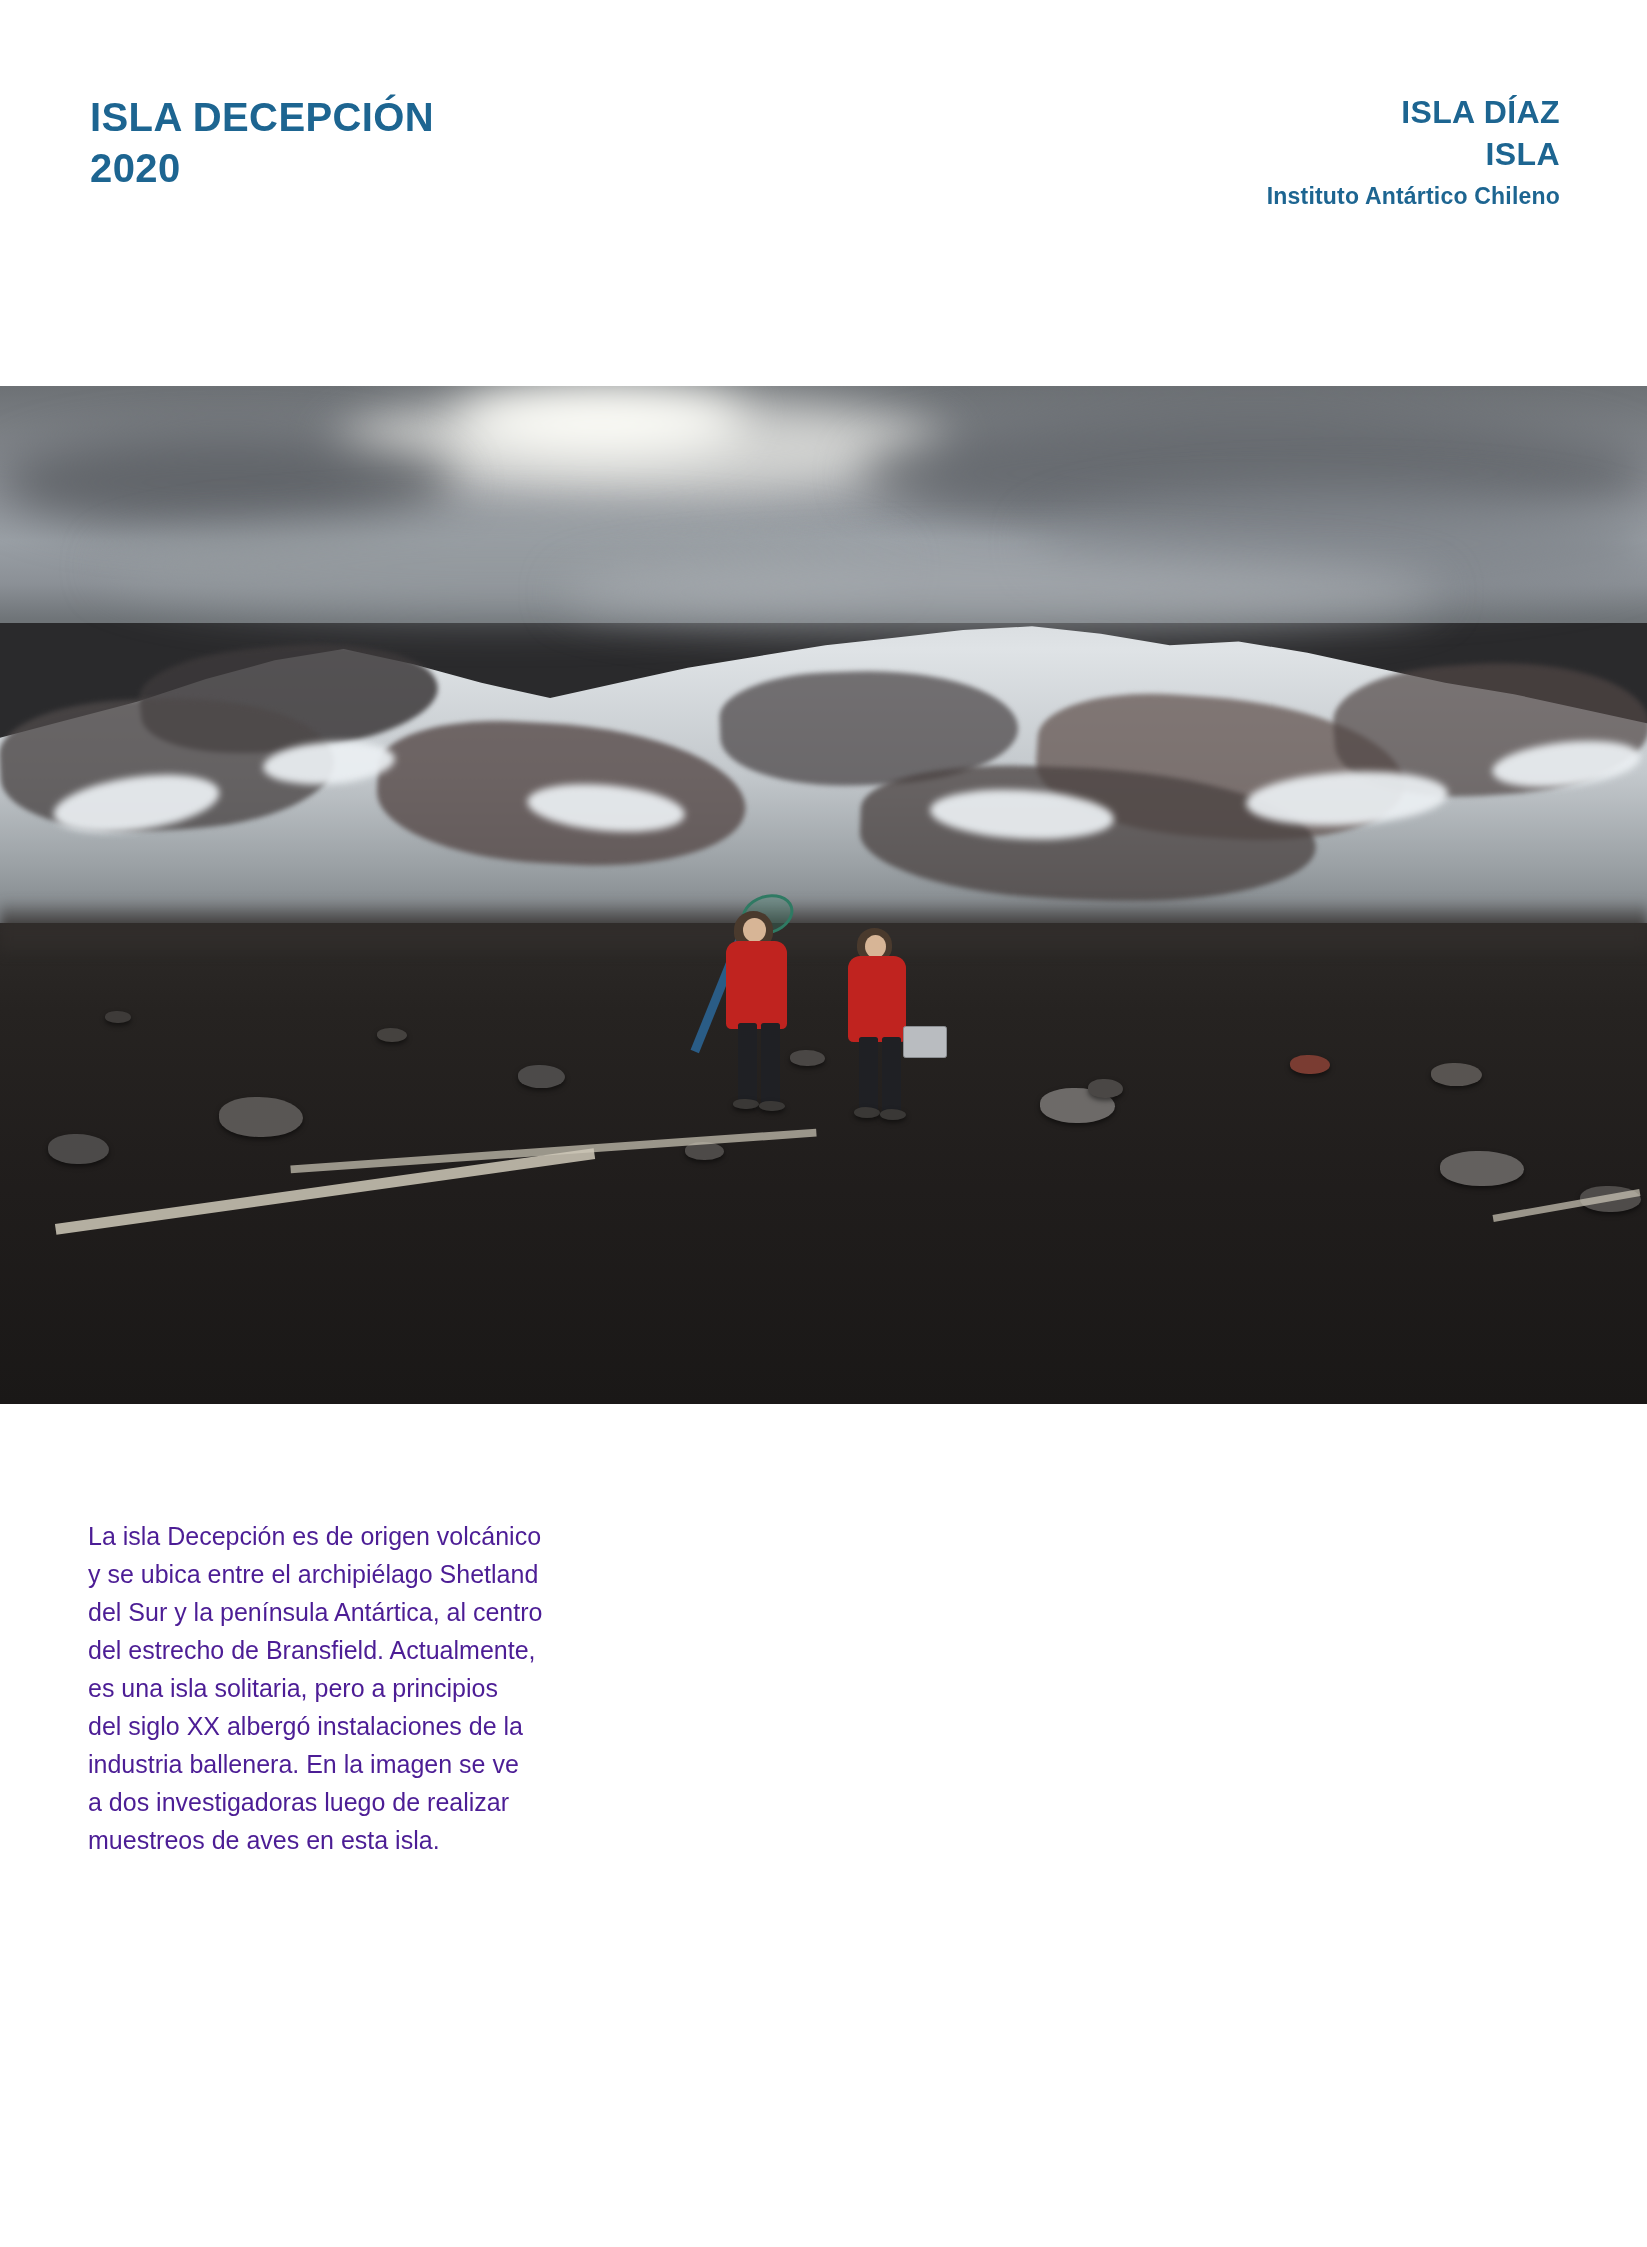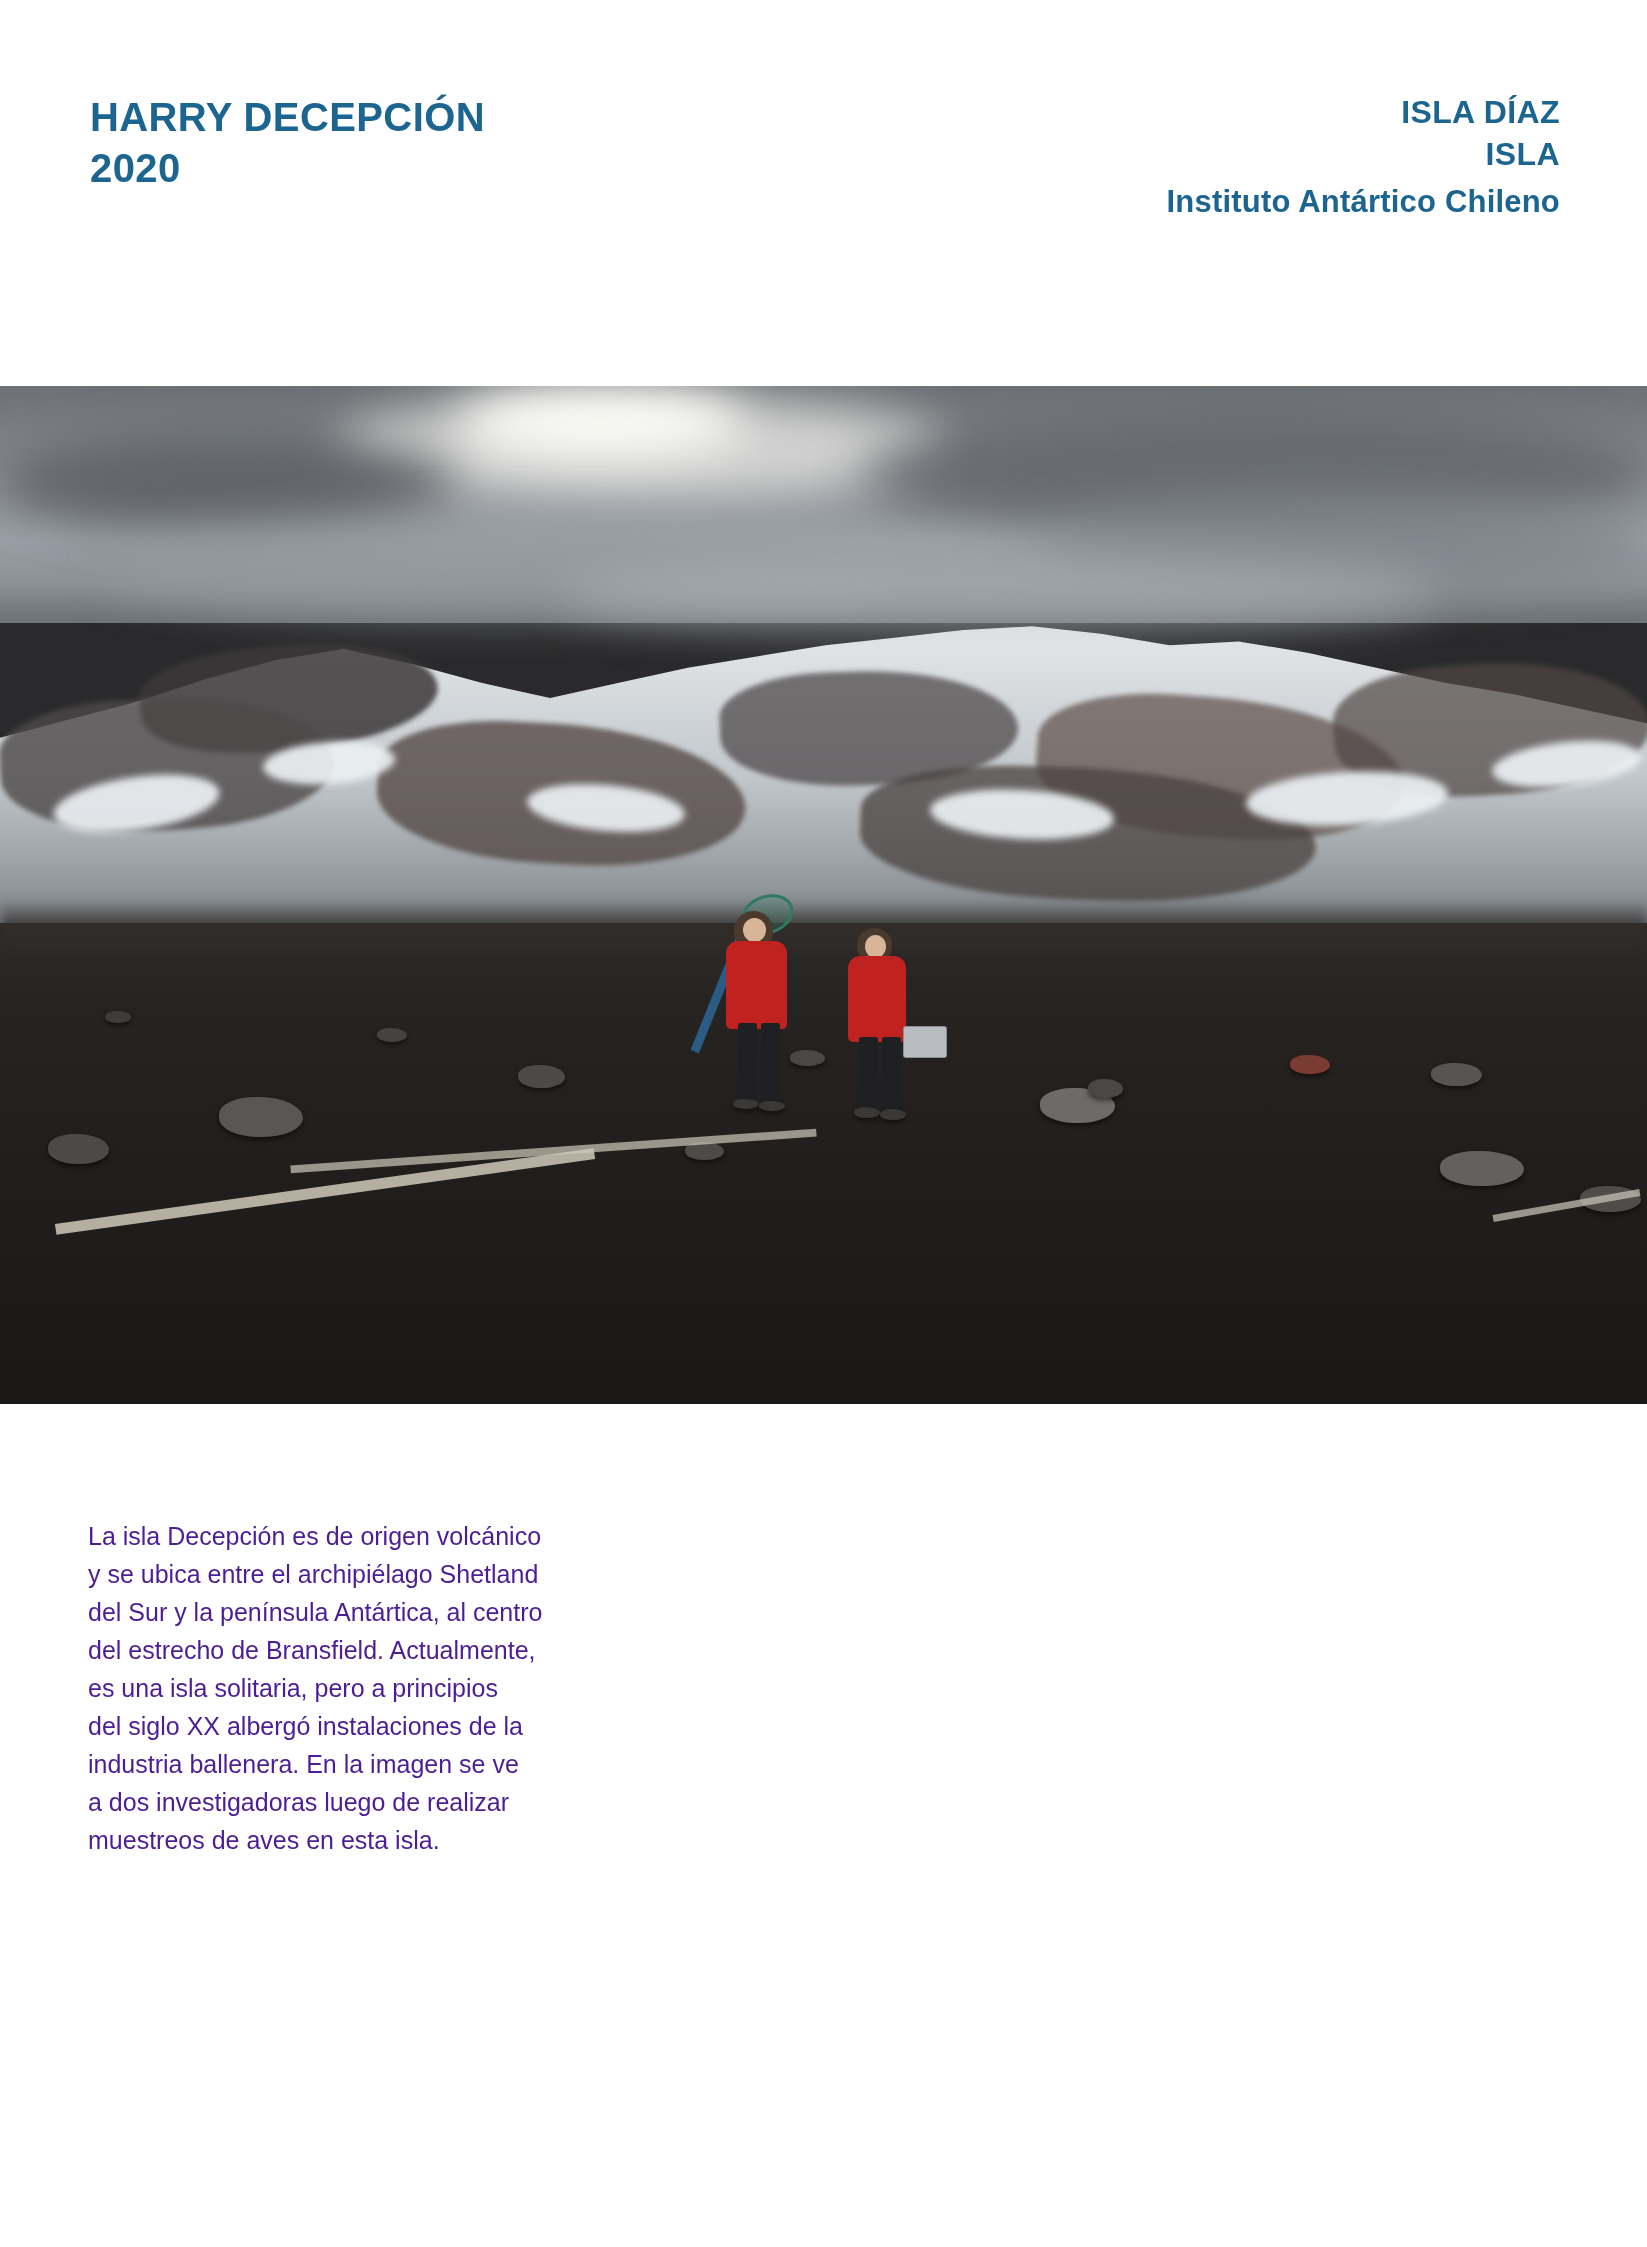--- a/index.html
+++ b/index.html
@@ -60,21 +60,21 @@
     color: #1d6591;
   }
   .credit-org {
     font-size: 32px;
     font-weight: bold;
     letter-spacing: 0.4px;
     line-height: 1.3;
     color: #1d6591;
   }
   .credit-sub {
-    font-size: 31px;
+    font-size: 23px;
     font-weight: bold;
     letter-spacing: 0.2px;
     line-height: 1.45;
     margin-top: 5.3px;
     color: #1d6591;
   }
 
   
   .photo-wrap {
     position: absolute;
@@ -268,21 +268,21 @@
     white-space: pre-line;
   }
 </style>
 </head>
 <body>
 
 <div class="page">
 
   <div class="header">
     <div class="title-block">
-      <div class="title-line">HARRY DECEPCIÓN</div>
+      <div class="title-line">ISLA DECEPCIÓN</div>
       <div class="title-line">2020</div>
     </div>
     <div class="credit-block">
       <div class="credit-name">ISLA DÍAZ</div>
       <div class="credit-org">ISLA</div>
       <div class="credit-sub">Instituto Antártico Chileno</div>
     </div>
   </div>
 
   <div class="photo-wrap">

